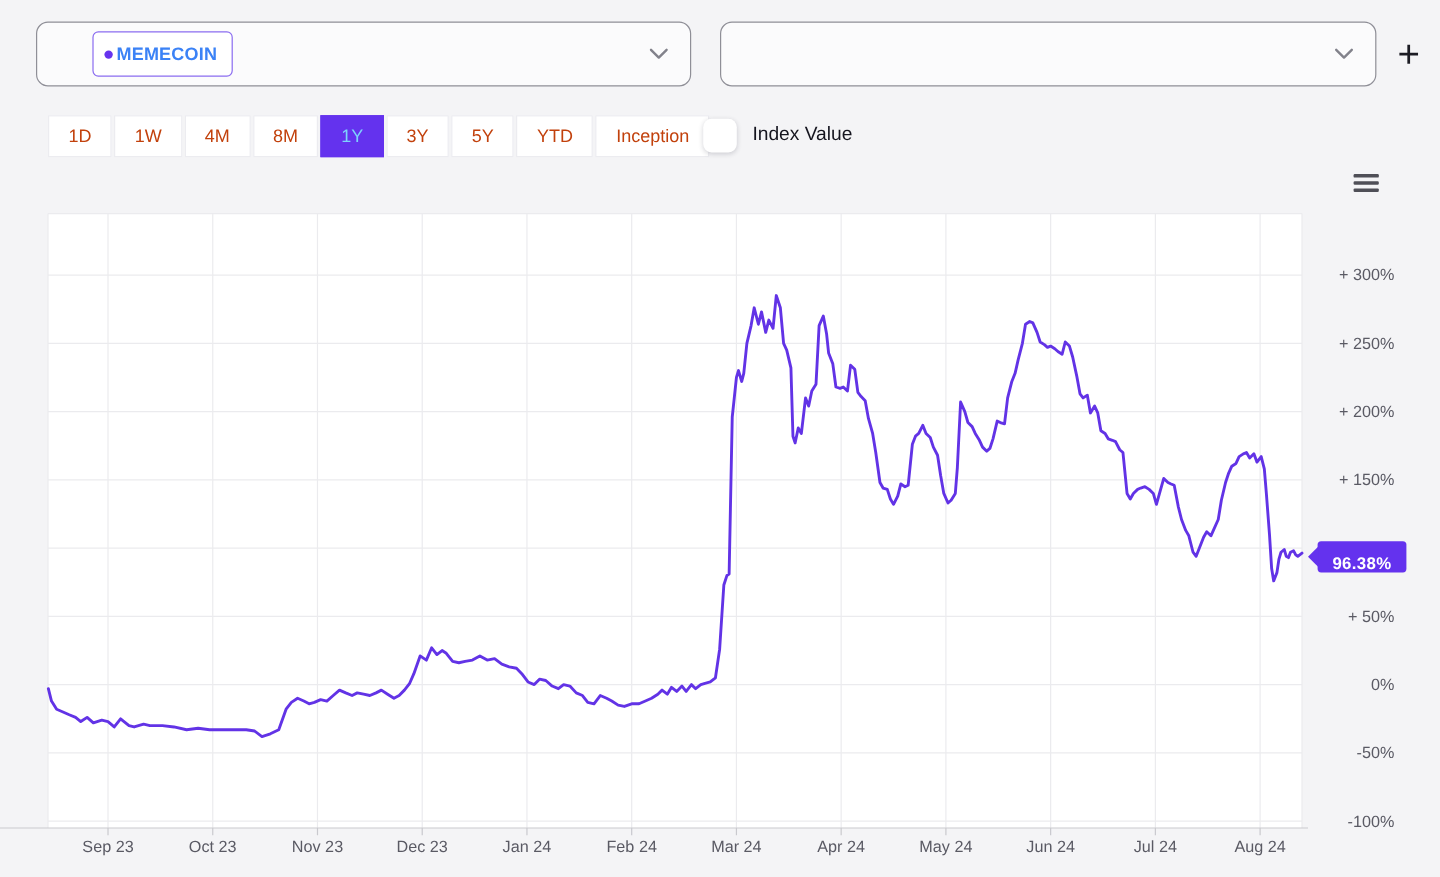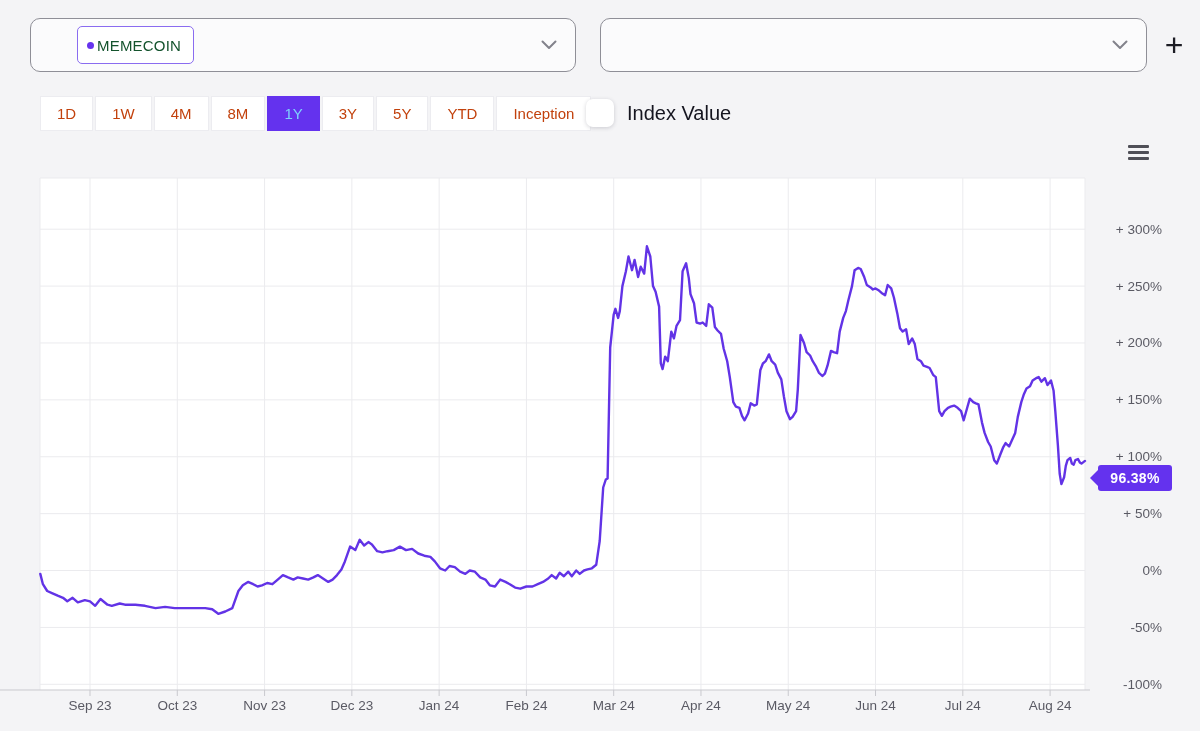--- a/index.html
+++ b/index.html
@@ -17,21 +17,21 @@
     background:#fbfbfc;border:1px solid #8f8f97;border-radius:10px;
     display:flex;align-items:center;
   }
   .select-primary{left:30px;width:546px;padding-left:46px;}
   .select-secondary{left:600px;width:547px;}
   .chev{position:absolute;right:18px;top:50%;transform:translateY(-50%);line-height:0;}
   .chip{
     display:inline-flex;align-items:center;gap:3px;
     height:38px;padding:0 12px 0 9px;box-sizing:border-box;
     background:#ffffff;border:1px solid #8a6cf0;border-radius:5px;
-    font-size:15px;color:#14532d;letter-spacing:.2px;
+    font-size:15px;color:#3b82f6;letter-spacing:.2px;font-weight:bold;
   }
   .chip .dot{width:7px;height:7px;border-radius:50%;background:#6633ee;}
   .plus-btn{
     position:absolute;left:1152px;top:18px;width:44px;height:54px;
     display:flex;align-items:center;justify-content:center;
     font-size:32px;font-weight:200;color:#1c1c24;cursor:pointer;user-select:none;
   }
 
   
   .ranges{position:absolute;left:40px;top:96px;display:flex;gap:2px;}
@@ -39,21 +39,21 @@
     height:35px;box-sizing:border-box;display:inline-flex;align-items:center;justify-content:center;
     padding:0 16px;background:#ffffff;border:1px solid #ececf0;
     font-size:15px;color:#c2410c;cursor:pointer;white-space:nowrap;
   }
   .rbtn.active{background:#6432ee;border-color:#6432ee;color:#7dd3fc;}
   .index-toggle{position:absolute;left:586px;top:99px;display:flex;align-items:center;gap:13px;}
   .checkbox{
     width:28px;height:28px;border-radius:7px;background:#ffffff;
     box-shadow:0 1px 4px rgba(40,40,60,.20);cursor:pointer;
   }
-  .index-label{font-size:20px;color:#15151f;}
+  .index-label{font-size:16px;color:#15151f;}
 
   
   #chart{position:absolute;left:0;top:0;}
   .menu-icon{
     position:absolute;left:1128px;top:145px;width:21px;cursor:pointer;
     display:flex;flex-direction:column;gap:3px;
   }
   .menu-icon span{display:block;height:3px;border-radius:1px;background:#4f4f57;}
 
   .value-tag{
@@ -174,17 +174,17 @@
       <line x1="962.8084022383697" y1="178" x2="962.8084022383697" y2="690" stroke="#ebebee" stroke-width="1"></line>
       <line x1="962.8084022383697" y1="690" x2="962.8084022383697" y2="696" stroke="#c9c9ce" stroke-width="1"></line>
       <text x="962.8084022383697" y="710" text-anchor="middle" font-size="13.5" fill="#5a5a64">Jul 24</text>
       <line x1="1050.0881149252486" y1="178" x2="1050.0881149252486" y2="690" stroke="#ebebee" stroke-width="1"></line>
       <line x1="1050.0881149252486" y1="690" x2="1050.0881149252486" y2="696" stroke="#c9c9ce" stroke-width="1"></line>
       <text x="1050.0881149252486" y="710" text-anchor="middle" font-size="13.5" fill="#5a5a64">Aug 24</text>
       <line x1="0" y1="690" x2="1090" y2="690" stroke="#c9c9ce" stroke-width="1"></line>
       <polyline points="40.3,573.9 42.9,584.2 47.2,591.0 52.5,593.3 57.7,595.6 63.0,597.8 67.3,601.3 72.6,597.8 77.8,602.4 84.8,600.1 90.0,601.3 95.2,605.8 100.5,599.0 107.5,604.7 111.8,605.8 119.7,603.5 124.9,604.7 135.4,604.7 145.0,605.8 155.5,608.1 165.1,606.9 174.7,608.1 185.1,608.1 194.7,608.1 205.2,608.1 212.2,609.2 218.3,613.8 225.3,611.5 232.3,608.1 238.4,591.0 242.8,585.3 248.0,581.9 253.2,584.2 257.6,586.5 262.0,585.3 267.2,583.0 272.4,584.2 277.7,579.6 282.9,575.1 288.1,577.4 293.4,579.6 297.7,577.4 303.0,578.5 308.2,579.6 313.4,577.4 317.8,575.1 323.0,578.5 328.3,581.9 332.6,579.6 337.0,575.1 341.4,569.4 344.9,561.4 350.1,546.6 355.3,550.1 359.7,539.8 364.1,545.5 368.4,542.1 371.9,544.4 377.2,551.2 382.4,552.3 387.6,551.2 393.7,550.1 399.9,546.6 406.0,550.1 412.1,548.9 418.2,553.5 424.3,555.7 430.4,556.9 434.8,561.4 440.0,568.3 445.2,570.5 449.6,566.0 454.8,567.1 460.1,571.7 465.3,573.9 469.7,570.5 474.9,571.7 480.2,577.4 485.4,579.6 489.8,585.3 495.0,586.5 500.2,579.6 505.5,581.9 509.8,584.2 515.1,587.6 520.3,588.7 526.4,586.5 532.5,586.5 537.8,584.2 543.0,581.9 548.2,578.5 551.7,575.1 556.1,578.5 559.6,572.8 563.9,576.2 568.3,571.7 571.8,576.2 576.2,570.5 579.7,573.9 584.0,570.5 587.5,569.4 591.9,568.3 596.2,564.8 599.7,541.0 603.2,487.5 605.8,479.5 607.6,478.4 610.2,347.5 611.9,331.6 613.7,314.5 615.4,308.8 618.1,317.9 619.8,311.1 622.4,286.1 625.9,271.3 628.5,256.5 632.0,270.2 634.6,259.9 638.1,277.0 640.7,266.7 644.2,273.6 646.9,246.3 650.3,256.5 653.0,286.1 655.6,291.8 659.1,306.6 660.8,363.5 662.6,369.1 665.2,356.6 667.8,361.2 671.3,331.6 673.9,338.4 676.5,325.9 680.0,320.2 682.6,271.3 686.1,263.3 688.8,278.1 690.5,294.1 694.0,303.2 696.6,322.5 700.1,323.6 702.7,322.5 706.2,325.9 708.8,304.3 712.3,307.7 714.9,327.0 717.6,330.5 721.0,333.9 723.7,348.7 727.2,361.2 729.8,377.1 733.3,402.1 735.9,406.7 739.4,407.8 742.0,415.8 744.6,420.3 748.1,413.5 750.7,403.3 754.2,405.6 756.8,404.4 760.3,370.3 762.9,363.5 765.6,361.2 769.0,354.4 771.7,361.2 775.2,364.6 777.8,372.6 781.3,379.4 783.9,396.5 786.5,411.2 790.0,419.2 792.6,416.9 796.1,411.2 797.8,389.6 800.5,335.0 804.0,343.0 806.6,352.1 810.1,355.5 812.7,361.2 816.2,366.9 818.8,372.6 822.3,376.0 824.9,373.7 827.5,365.7 831.0,350.9 833.6,352.1 837.1,353.2 839.7,331.6 843.2,317.9 845.9,311.1 848.5,299.7 852.0,286.1 854.6,270.2 858.1,267.9 860.7,269.0 864.2,277.0 866.8,285.0 870.3,287.2 872.9,289.5 875.5,288.4 879.0,290.6 881.6,292.9 885.1,295.2 887.7,285.0 891.2,288.4 893.9,297.5 897.3,313.4 900.0,328.2 902.6,331.6 906.1,329.3 908.7,344.1 912.2,338.4 914.8,344.1 917.4,358.9 920.9,361.2 923.5,365.7 927.0,366.9 929.6,368.0 933.1,374.8 935.8,377.1 939.2,411.2 941.9,415.8 944.5,411.2 948.0,407.8 950.6,406.7 954.1,405.6 957.6,407.8 961.1,411.2 963.7,420.3 967.2,407.8 969.8,398.7 973.3,402.1 975.9,403.3 978.5,404.4 982.0,422.6 984.6,432.9 988.1,442.0 990.7,446.5 994.2,460.2 996.8,463.6 1000.3,454.5 1003.0,447.7 1005.6,443.1 1009.1,446.5 1011.7,440.8 1015.2,432.9 1017.8,416.9 1021.3,402.1 1023.9,394.2 1026.5,388.5 1030.0,386.2 1032.6,380.5 1036.1,378.2 1038.7,377.1 1041.4,381.7 1044.9,378.2 1047.5,385.1 1051.0,380.5 1053.6,390.8 1055.3,411.2 1057.9,445.4 1059.7,473.8 1061.4,484.1 1064.1,477.2 1065.8,465.9 1067.5,460.2 1070.2,457.9 1071.9,463.6 1073.7,464.7 1075.4,460.2 1078.0,459.0 1079.8,462.4 1081.5,463.6 1085.0,460.9" fill="none" stroke="#6233e6" stroke-width="2.4" stroke-linejoin="round" stroke-linecap="round"></polyline>
     </svg>
 
-  <div class="value-tag" id="valueTag" style="top: 465px;">
+  <div class="value-tag" id="valueTag" style="top: 451px; align-items: flex-end;">
     <span>96.38%</span>
   </div>
 
 </div>
 
 </body></html>

